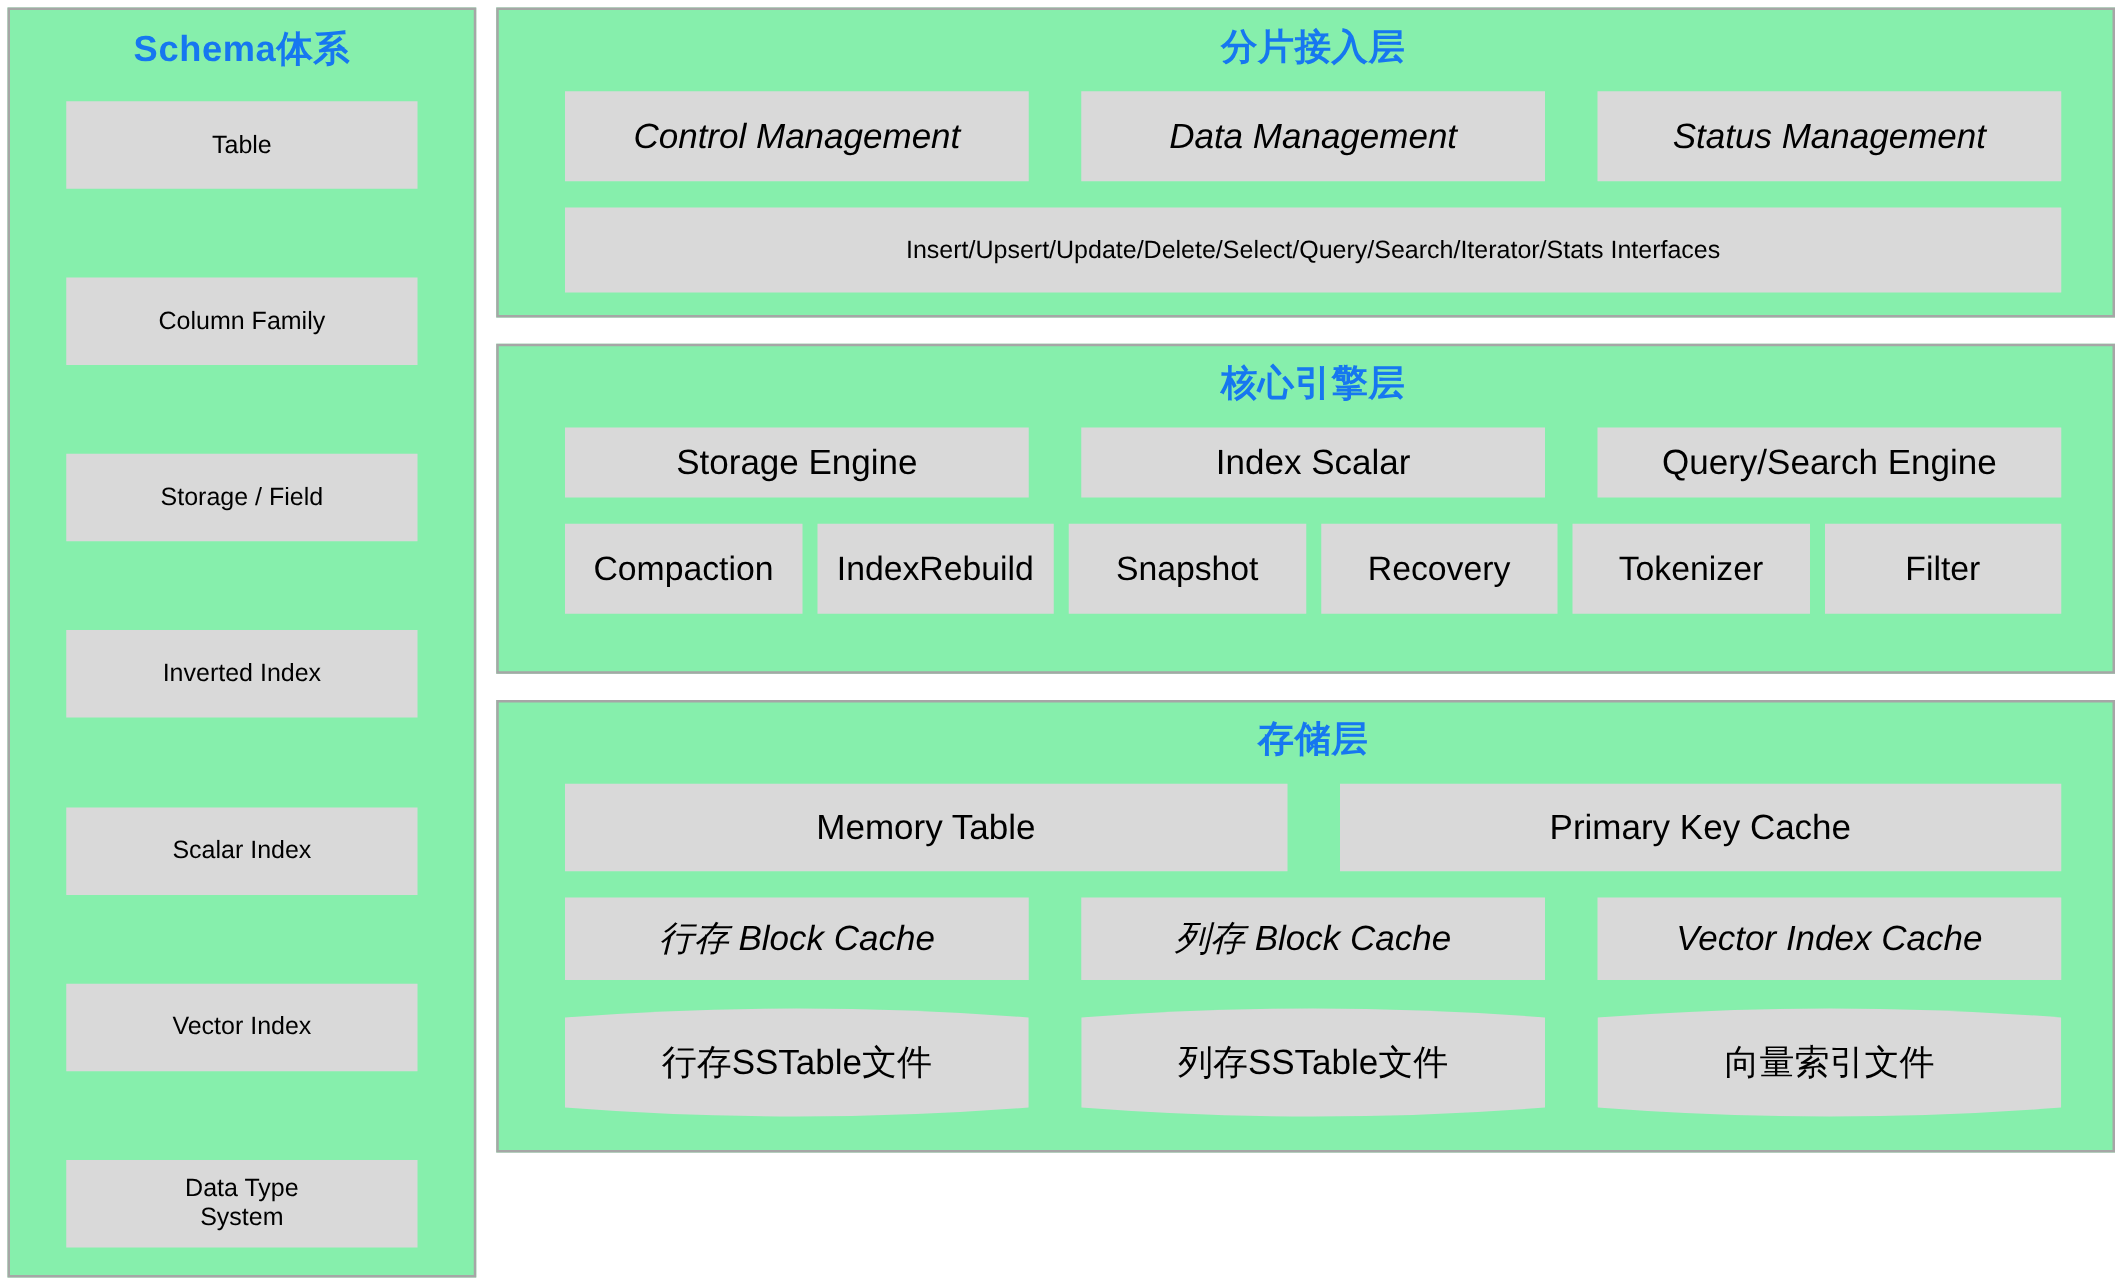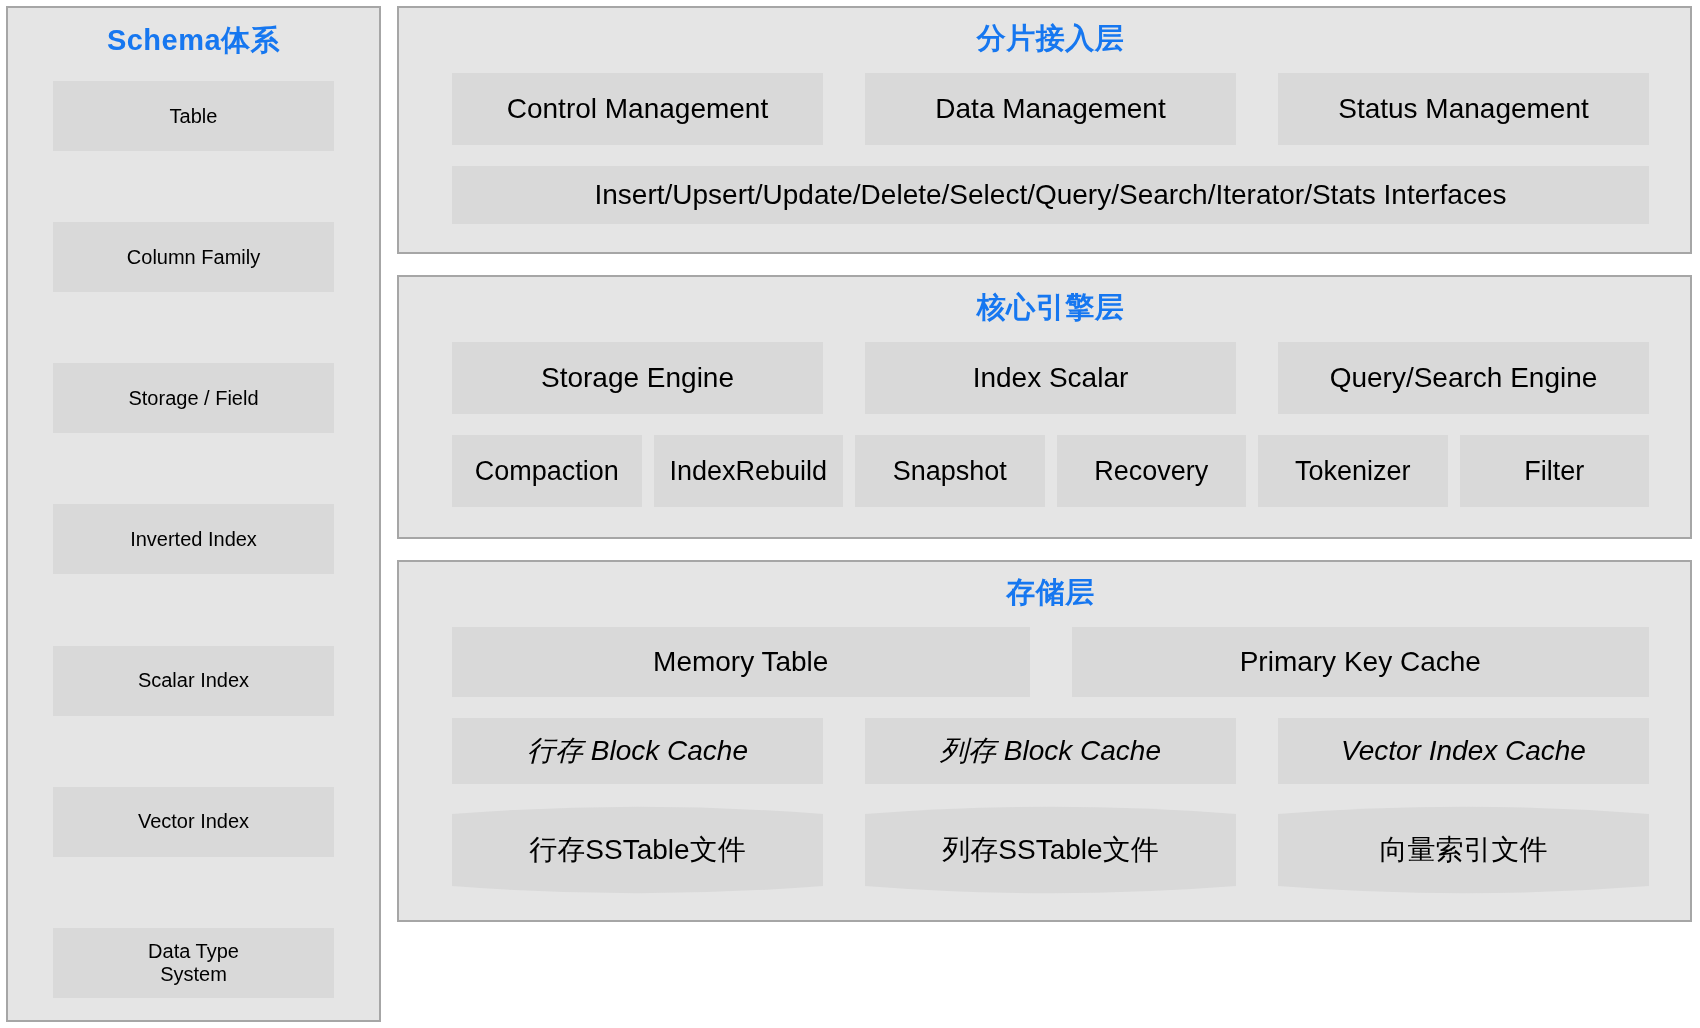--- a/index.html
+++ b/index.html
@@ -18,21 +18,21 @@
   .diagram {
     position: absolute;
     inset: 0;
     display: flex;
     flex-direction: row;
   }
 
   
   .panel {
     border: 2px solid #a6a6a6;
-    background: #e5e5e5;
+    background: #86efac;
     box-sizing: border-box;
     position: relative;
   }
   .panel-title {
     color: #1677f0;
     font-weight: bold;
     text-align: center;
     font-size: 29px;
     line-height: 1;
     letter-spacing: 0.5px;
@@ -118,27 +118,27 @@
     display: flex;
     align-items: center;
     justify-content: center;
     text-align: center;
     box-sizing: border-box;
     flex: 1;
   }
 
   
   .access-panel { height: 248px; }
-  .access-row-1 .box { height: 72px; }
+  .access-row-1 .box { height: 72px; font-style: italic; }
   .access-row-2 { padding: 0 41px; }
-  .access-row-2 .box { height: 58px; font-size: 28px; }
+  .access-row-2 .box { height: 68px; font-size: 20px; }
 
   
   .core-panel { height: 264px; }
-  .core-row-1 .box { height: 72px; text-align: right; }
+  .core-row-1 .box { height: 56px; text-align: right; }
   .core-row-2 {
     gap: 12px;
     padding: 0 41px;
   }
   .core-row-2 .box { height: 72px; font-size: 27px; }
 
   
   .storage-panel { height: 362px; }
   .storage-row-1 .box { height: 70px; }
   .storage-row-2 {

